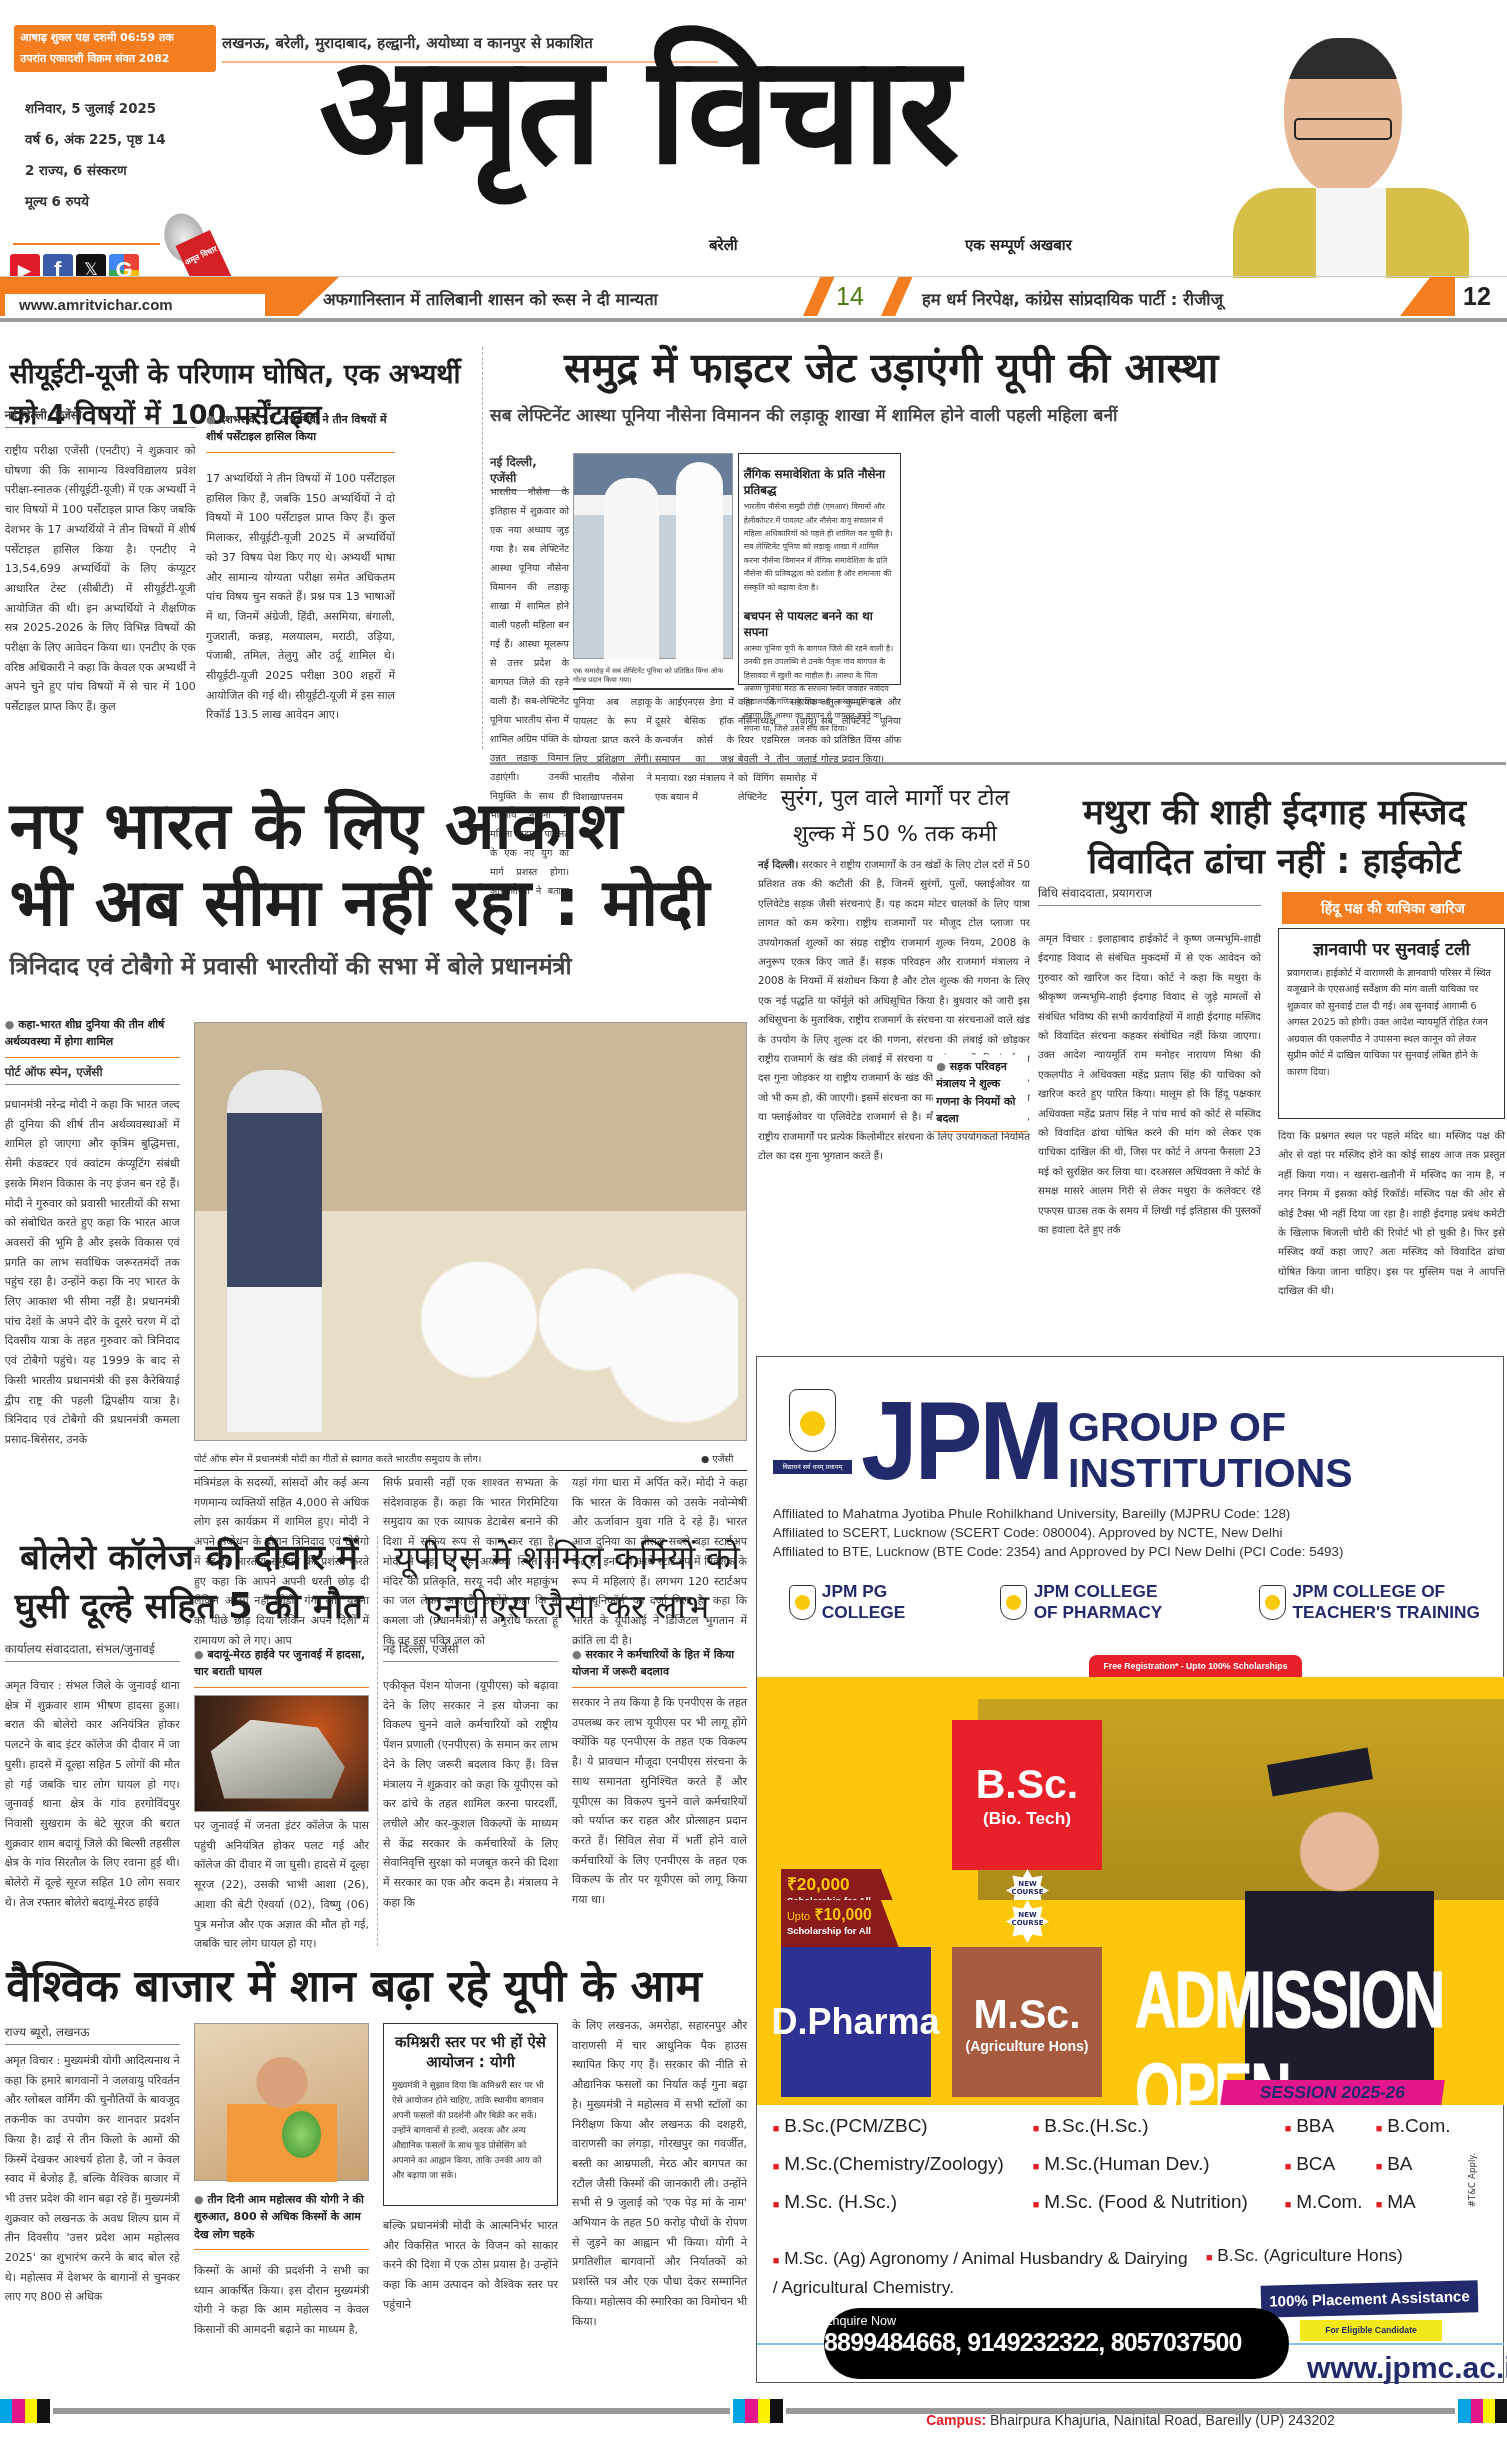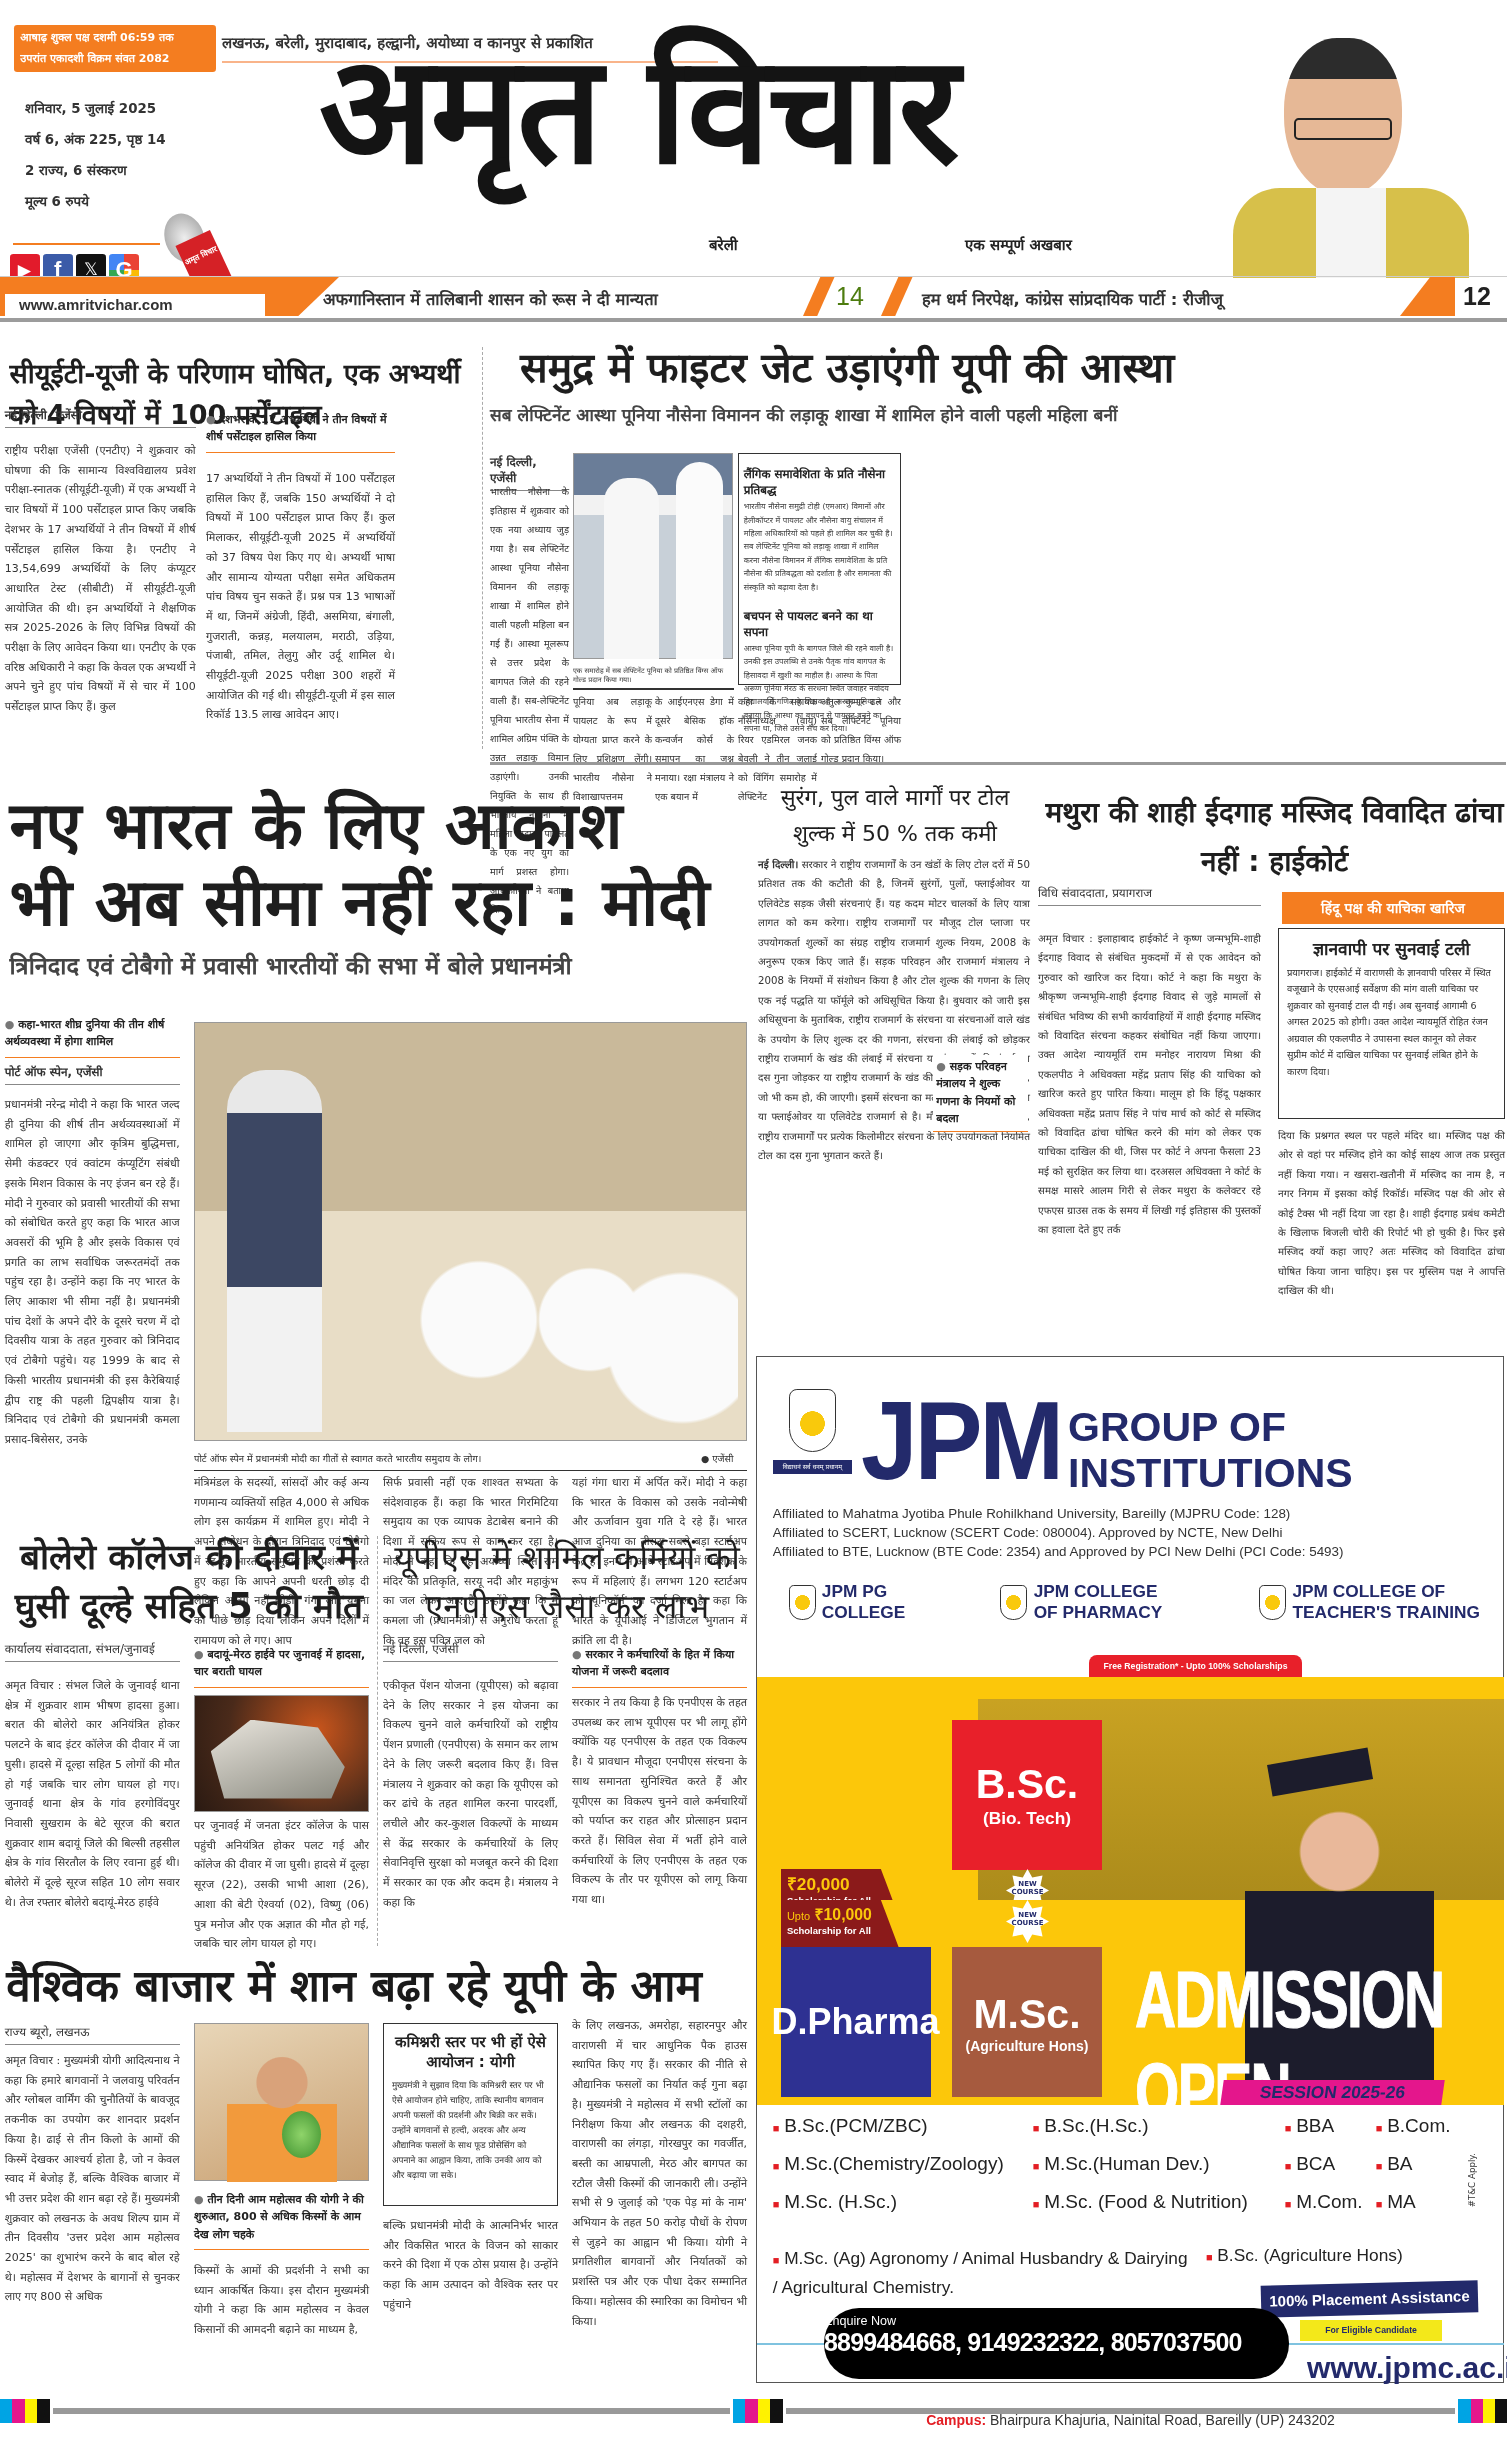--- a/index.html
+++ b/index.html
@@ -76,21 +76,21 @@
 
 <div class="abs hl" style="left:9.5px;top:353px;width:473px;font-size:27px;font-weight:bold;line-height:41px">सीयूईटी-यूजी के परिणाम घोषित, एक अभ्यर्थी को 4 विषयों में 100 पर्सेंटाइल</div>
 <div class="abs byline" style="left:4.7px;top:410px;width:191px;top:406px">नई दिल्ली, एजेंसी</div>
 <div class="abs bullet" style="left:206px;top:411px;width:189px">
   <span class="dot">● </span><span>देशभर के 17 अभ्यर्थियों ने तीन विषयों में शीर्ष पर्सेंटाइल हासिल किया</span>
 </div>
 <div class="abs body" style="left:4.7px;top:441px;width:191px">राष्ट्रीय परीक्षा एजेंसी (एनटीए) ने शुक्रवार को घोषणा की कि सामान्य विश्वविद्यालय प्रवेश परीक्षा-स्नातक (सीयूईटी-यूजी) में एक अभ्यर्थी ने चार विषयों में 100 पर्सेंटाइल प्राप्त किए जबकि देशभर के 17 अभ्यर्थियों ने तीन विषयों में शीर्ष पर्सेंटाइल हासिल किया है। एनटीए ने 13,54,699 अभ्यर्थियों के लिए कंप्यूटर आधारित टेस्ट (सीबीटी) में सीयूईटी-यूजी आयोजित की थी। इन अभ्यर्थियों ने शैक्षणिक सत्र 2025-2026 के लिए विभिन्न विषयों की परीक्षा के लिए आवेदन किया था। एनटीए के एक वरिष्ठ अधिकारी ने कहा कि केवल एक अभ्यर्थी ने अपने चुने हुए पांच विषयों में से चार में 100 पर्सेंटाइल प्राप्त किए हैं। कुल</div>
 <div class="abs body" style="left:206px;top:469px;width:189px">17 अभ्यर्थियों ने तीन विषयों में 100 पर्सेंटाइल हासिल किए हैं, जबकि 150 अभ्यर्थियों ने दो विषयों में 100 पर्सेंटाइल प्राप्त किए हैं। कुल मिलाकर, सीयूईटी-यूजी 2025 में अभ्यर्थियों को 37 विषय पेश किए गए थे। अभ्यर्थी भाषा और सामान्य योग्यता परीक्षा समेत अधिकतम पांच विषय चुन सकते हैं। प्रश्न पत्र 13 भाषाओं में था, जिनमें अंग्रेजी, हिंदी, असमिया, बंगाली, गुजराती, कन्नड़, मलयालम, मराठी, उड़िया, पंजाबी, तमिल, तेलुगु और उर्दू शामिल थे। सीयूईटी-यूजी 2025 परीक्षा 300 शहरों में आयोजित की गई थी। सीयूईटी-यूजी में इस साल रिकॉर्ड 13.5 लाख आवेदन आए।</div>
 <div class="abs" style="left:482px;top:347px;width:0;height:402px;border-left:0.8px dashed #aaa"></div>
 
-<div class="abs hl" style="left:520px;top:345px;font-size:41px">समुद्र में फाइटर जेट उड़ाएंगी यूपी की आस्था</div>
+<div class="abs hl" style="left:564px;top:345px;font-size:41px">समुद्र में फाइटर जेट उड़ाएंगी यूपी की आस्था</div>
 <div class="abs hl" style="left:490px;top:406px;font-size:17.3px;color:#444">सब लेफ्टिनेंट आस्था पूनिया नौसेना विमानन की लड़ाकू शाखा में शामिल होने वाली पहली महिला बनीं</div>
 <div class="abs byline" style="left:490px;top:453px;width:77px">नई दिल्ली, एजेंसी</div>
 <div class="abs body" style="left:490px;top:482px;width:79px;font-size:9.5px;line-height:19px">भारतीय नौसेना के इतिहास में शुक्रवार को एक नया अध्याय जुड़ गया है। सब लेफ्टिनेंट आस्था पूनिया नौसेना विमानन की लड़ाकू शाखा में शामिल होने वाली पहली महिला बन गई हैं। आस्था मूलरूप से उत्तर प्रदेश के बागपत जिले की रहने वाली हैं। सब-लेफ्टिनेंट पूनिया भारतीय सेना में शामिल अग्रिम पंक्ति के उन्नत लड़ाकू विमान उड़ाएंगी। उनकी नियुक्ति के साथ ही भारतीय नौसेना में महिला लड़ाकू पायलट के एक नए युग का मार्ग प्रशस्त होगा। अधिकारियों ने बताया कि</div>
 <div class="abs photo" style="left:573px;top:453px;width:160px;height:206px;background:linear-gradient(180deg,#6a7d98 0 20%,#f2f2f2 20% 30%,#c8d0d8 30% 100%)">
   <div style="position:absolute;left:30px;top:23.6px;width:55px;height:181px;background:#f7f7f7;border-radius:23.6px 23.6px 0 0"></div>
   <div style="position:absolute;left:102px;top:7.9px;width:47px;height:197px;background:#fbfbfb;border-radius:23.6px 23.6px 0 0"></div>
 </div>
 <div class="abs cap" style="left:573px;top:666px;width:161px;font-size:7px">एक समारोह में सब लेफ्टिनेंट पूनिया को प्रतिष्ठित विंग्स ऑफ गोल्ड प्रदान किया गया।</div>
 <div class="abs" style="left:573px;top:688px;width:161px;height:1.6px;background:#333"></div>
 <div class="abs body" style="left:573px;top:692px;width:79px;font-size:9.5px;line-height:19px">पूनिया अब लड़ाकू पायलट के रूप में योग्यता प्राप्त करने के लिए प्रशिक्षण लेंगी। भारतीय नौसेना ने विशाखापत्तनम</div>
@@ -127,21 +127,21 @@
 
 <div class="abs hl" style="left:761px;top:780px;width:268px;font-size:22px;font-weight:normal;text-align:center;line-height:36px">सुरंग, पुल वाले मार्गों पर टोल शुल्क में 50 % तक कमी</div>
 <div class="abs body" style="left:758px;top:855px;width:272px;font-size:10.2px;line-height:19.4px">
   <b>नई दिल्ली।</b>
   <span>सरकार ने राष्ट्रीय राजमार्गों के उन खंडों के लिए टोल दरों में 50 प्रतिशत तक की कटौती की है, जिनमें सुरंगों, पुलों, फ्लाईओवर या एलिवेटेड सड़क जैसी संरचनाएं हैं। यह कदम मोटर चालकों के लिए यात्रा लागत को कम करेगा। राष्ट्रीय राजमार्गों पर मौजूद टोल प्लाजा पर उपयोगकर्ता शुल्कों का संग्रह राष्ट्रीय राजमार्ग शुल्क नियम, 2008 के अनुरूप एकत्र किए जाते हैं। सड़क परिवहन और राजमार्ग मंत्रालय ने 2008 के नियमों में संशोधन किया है और टोल शुल्क की गणना के लिए एक नई पद्धति या फॉर्मूले को अधिसूचित किया है। बुधवार को जारी इस अधिसूचना के मुताबिक, राष्ट्रीय राजमार्ग के संरचना या संरचनाओं वाले खंड के उपयोग के लिए शुल्क दर की गणना, संरचना की लंबाई को छोड़कर राष्ट्रीय राजमार्ग के खंड की लंबाई में संरचना या संरचनाओं की लंबाई का दस गुना जोड़कर या राष्ट्रीय राजमार्ग के खंड की कुल लंबाई का पांच गुना, जो भी कम हो, की जाएगी। इसमें संरचना का मतलब एक स्वतंत्र पुल, सुरंग या फ्लाईओवर या एलिवेटेड राजमार्ग से है। मौजूदा नियमों के मुताबिक, राष्ट्रीय राजमार्गों पर प्रत्येक किलोमीटर संरचना के लिए उपयोगकर्ता नियमित टोल का दस गुना भुगतान करते हैं।</span>
 </div>
 <div class="abs bullet" style="left:933px;top:1055px;width:95px;background:#fff;padding:3.2px">
   <span class="dot">● </span><span>सड़क परिवहन मंत्रालय ने शुल्क गणना के नियमों को बदला</span>
 </div>
 
-<div class="abs hl" style="left:1044px;top:788px;width:461px;font-size:28px;text-align:center;line-height:49px">मथुरा की शाही ईदगाह मस्जिद विवादित ढांचा नहीं : हाईकोर्ट</div>
+<div class="abs hl" style="left:1044px;top:788px;width:461px;font-size:35px;text-align:center;line-height:49px">मथुरा की शाही ईदगाह मस्जिद विवादित ढांचा नहीं : हाईकोर्ट</div>
 <div class="abs byline" style="left:1038px;top:884px;width:223px;font-weight:normal">विधि संवाददाता, प्रयागराज</div>
 <div class="abs orange" style="left:1282px;top:892px;width:222px;height:31.5px;color:#fff;font-size:14px;font-weight:bold;display:flex;align-items:center;justify-content:center">हिंदू पक्ष की याचिका खारिज</div>
 <div class="abs body" style="left:1038px;top:929px;width:223px;font-size:10.2px;line-height:19.4px">अमृत विचार : इलाहाबाद हाईकोर्ट ने कृष्ण जन्मभूमि-शाही ईदगाह विवाद से संबंधित मुकदमों में से एक आवेदन को गुरुवार को खारिज कर दिया। कोर्ट ने कहा कि मथुरा के श्रीकृष्ण जन्मभूमि-शाही ईदगाह विवाद से जुड़े मामलों से संबंधित भविष्य की सभी कार्यवाहियों में शाही ईदगाह मस्जिद को विवादित संरचना कहकर संबोधित नहीं किया जाएगा। उक्त आदेश न्यायमूर्ति राम मनोहर नारायण मिश्रा की एकलपीठ ने अधिवक्ता महेंद्र प्रताप सिंह की याचिका को खारिज करते हुए पारित किया। मालूम हो कि हिंदू पक्षकार अधिवक्ता महेंद्र प्रताप सिंह ने पांच मार्च को कोर्ट से मस्जिद को विवादित ढांचा घोषित करने की मांग को लेकर एक याचिका दाखिल की थी, जिस पर कोर्ट ने अपना फैसला 23 मई को सुरक्षित कर लिया था। दरअसल अधिवक्ता ने कोर्ट के समक्ष मासरे आलम गिरी से लेकर मथुरा के कलेक्टर रहे एफएस ग्राउस तक के समय में लिखी गई इतिहास की पुस्तकों का हवाला देते हुए तर्क</div>
 <div class="abs" style="left:1278px;top:928px;width:227px;height:191px;border:1.6px solid #333;padding:7.9px">
   <div style="font-size:17.3px;font-weight:bold;text-align:center;color:#222">ज्ञानवापी पर सुनवाई टली</div>
   <div style="font-size:9.5px;line-height:16.5px;color:#333;margin-top:4.7px">प्रयागराज। हाईकोर्ट में वाराणसी के ज्ञानवापी परिसर में स्थित वजूखाने के एएसआई सर्वेक्षण की मांग वाली याचिका पर शुक्रवार को सुनवाई टाल दी गई। अब सुनवाई आगामी 6 अगस्त 2025 को होगी। उक्त आदेश न्यायमूर्ति रोहित रंजन अग्रवाल की एकलपीठ ने उपासना स्थल कानून को लेकर सुप्रीम कोर्ट में दाखिल याचिका पर सुनवाई लंबित होने के कारण दिया।</div>
 </div>
 <div class="abs body" style="left:1278px;top:1126px;width:227px;font-size:10.2px;line-height:19.4px">दिया कि प्रश्नगत स्थल पर पहले मंदिर था। मस्जिद पक्ष की ओर से वहां पर मस्जिद होने का कोई साक्ष्य आज तक प्रस्तुत नहीं किया गया। न खसरा-खतौनी में मस्जिद का नाम है, न नगर निगम में इसका कोई रिकॉर्ड। मस्जिद पक्ष की ओर से कोई टैक्स भी नहीं दिया जा रहा है। शाही ईदगाह प्रबंध कमेटी के खिलाफ बिजली चोरी की रिपोर्ट भी हो चुकी है। फिर इसे मस्जिद क्यों कहा जाए? अतः मस्जिद को विवादित ढांचा घोषित किया जाना चाहिए। इस पर मुस्लिम पक्ष ने आपत्ति दाखिल की थी।</div>
 
 <div class="abs hl" style="left:7.9px;top:1533px;width:362px;font-size:35px;text-align:center;line-height:49px">बोलेरो कॉलेज की दीवार में घुसी दूल्हे सहित 5 की मौत</div>

